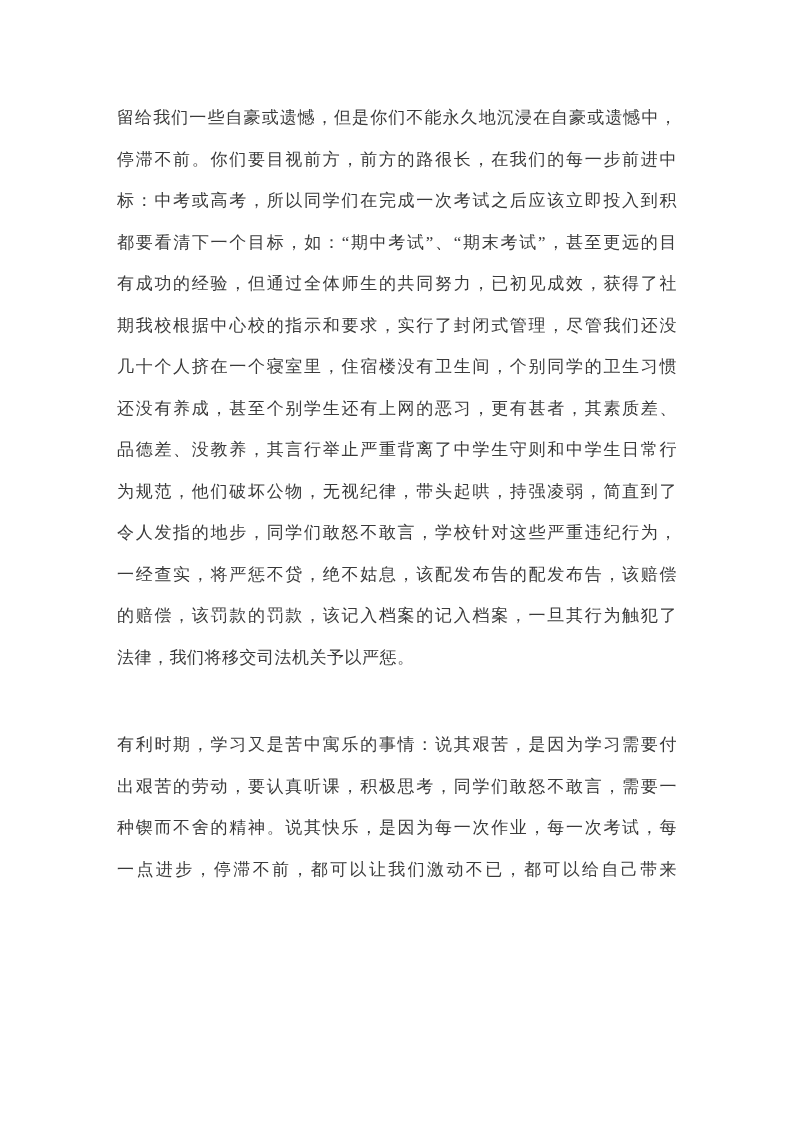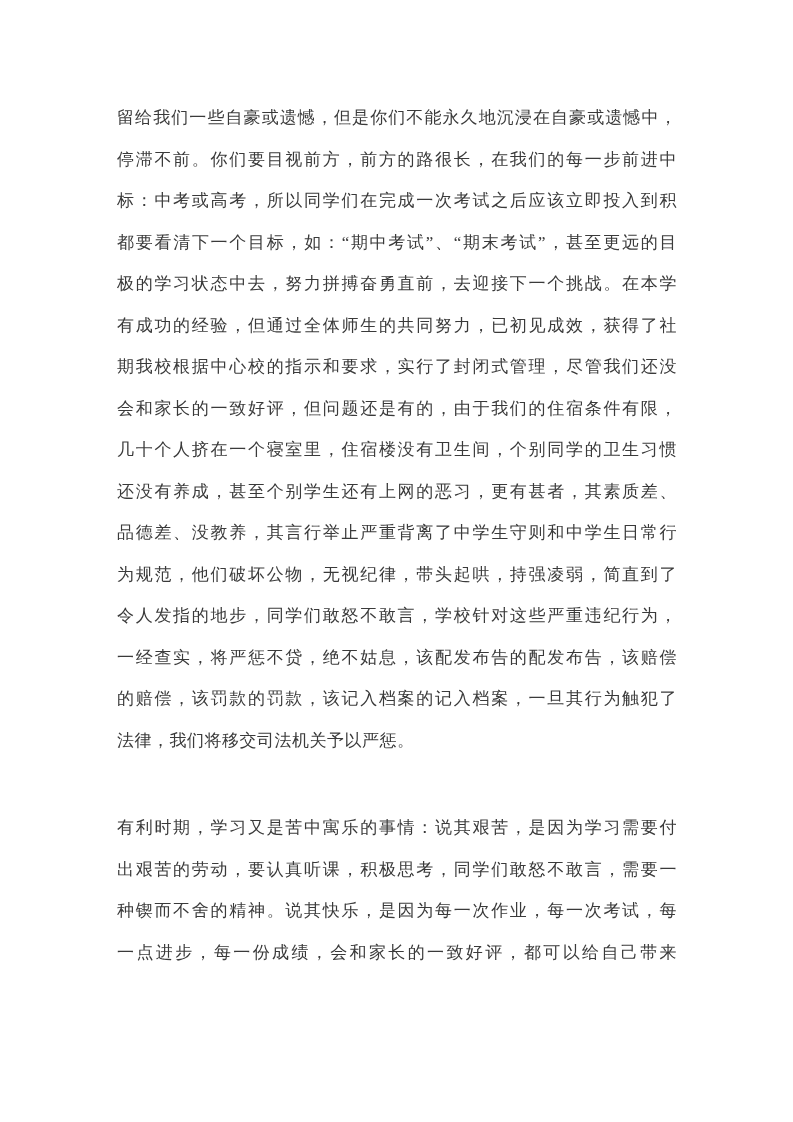--- a/index.html
+++ b/index.html
@@ -52,35 +52,33 @@
 <body>
 
 <div class="page">
   <div class="text-block">
 
     <div class="para">
       <div class="line">留给我们一些自豪或遗憾，但是你们不能永久地沉浸在自豪或遗憾中，</div>
       <div class="line">停滞不前。你们要目视前方，前方的路很长，在我们的每一步前进中</div>
       <div class="line">标：中考或高考，所以同学们在完成一次考试之后应该立即投入到积</div>
       <div class="line">都要看清下一个目标，如：“期中考试”、“期末考试”，甚至更远的目</div>
-      <div class="line">极的学习状态中去，努力拼搏奋勇直前，去迎接下一个挑战。在本学</div>
       <div class="line">有成功的经验，但通过全体师生的共同努力，已初见成效，获得了社</div>
       <div class="line">期我校根据中心校的指示和要求，实行了封闭式管理，尽管我们还没</div>
-      <div class="line">会和家长的一致好评，但问题还是有的，由于我们的住宿条件有限，</div>
       <div class="line">几十个人挤在一个寝室里，住宿楼没有卫生间，个别同学的卫生习惯</div>
       <div class="line">还没有养成，甚至个别学生还有上网的恶习，更有甚者，其素质差、</div>
       <div class="line">品德差、没教养，其言行举止严重背离了中学生守则和中学生日常行</div>
       <div class="line">为规范，他们破坏公物，无视纪律，带头起哄，持强凌弱，简直到了</div>
       <div class="line">令人发指的地步，同学们敢怒不敢言，学校针对这些严重违纪行为，</div>
       <div class="line">一经查实，将严惩不贷，绝不姑息，该配发布告的配发布告，该赔偿</div>
       <div class="line">的赔偿，该罚款的罚款，该记入档案的记入档案，一旦其行为触犯了</div>
       <div class="line last">法律，我们将移交司法机关予以严惩。</div>
     </div>
 
     <div class="para para2">
       <div class="line">有利时期，学习又是苦中寓乐的事情：说其艰苦，是因为学习需要付</div>
       <div class="line">出艰苦的劳动，要认真听课，积极思考，同学们敢怒不敢言，需要一</div>
       <div class="line">种锲而不舍的精神。说其快乐，是因为每一次作业，每一次考试，每</div>
-      <div class="line">一点进步，每一份成绩，会和家长的一致好评，都可以给自己带来</div>
+      <div class="line">一点进步，停滞不前，都可以让我们激动不已，都可以给自己带来</div>
     </div>
 
   </div>
 </div>
 
 </body></html>

